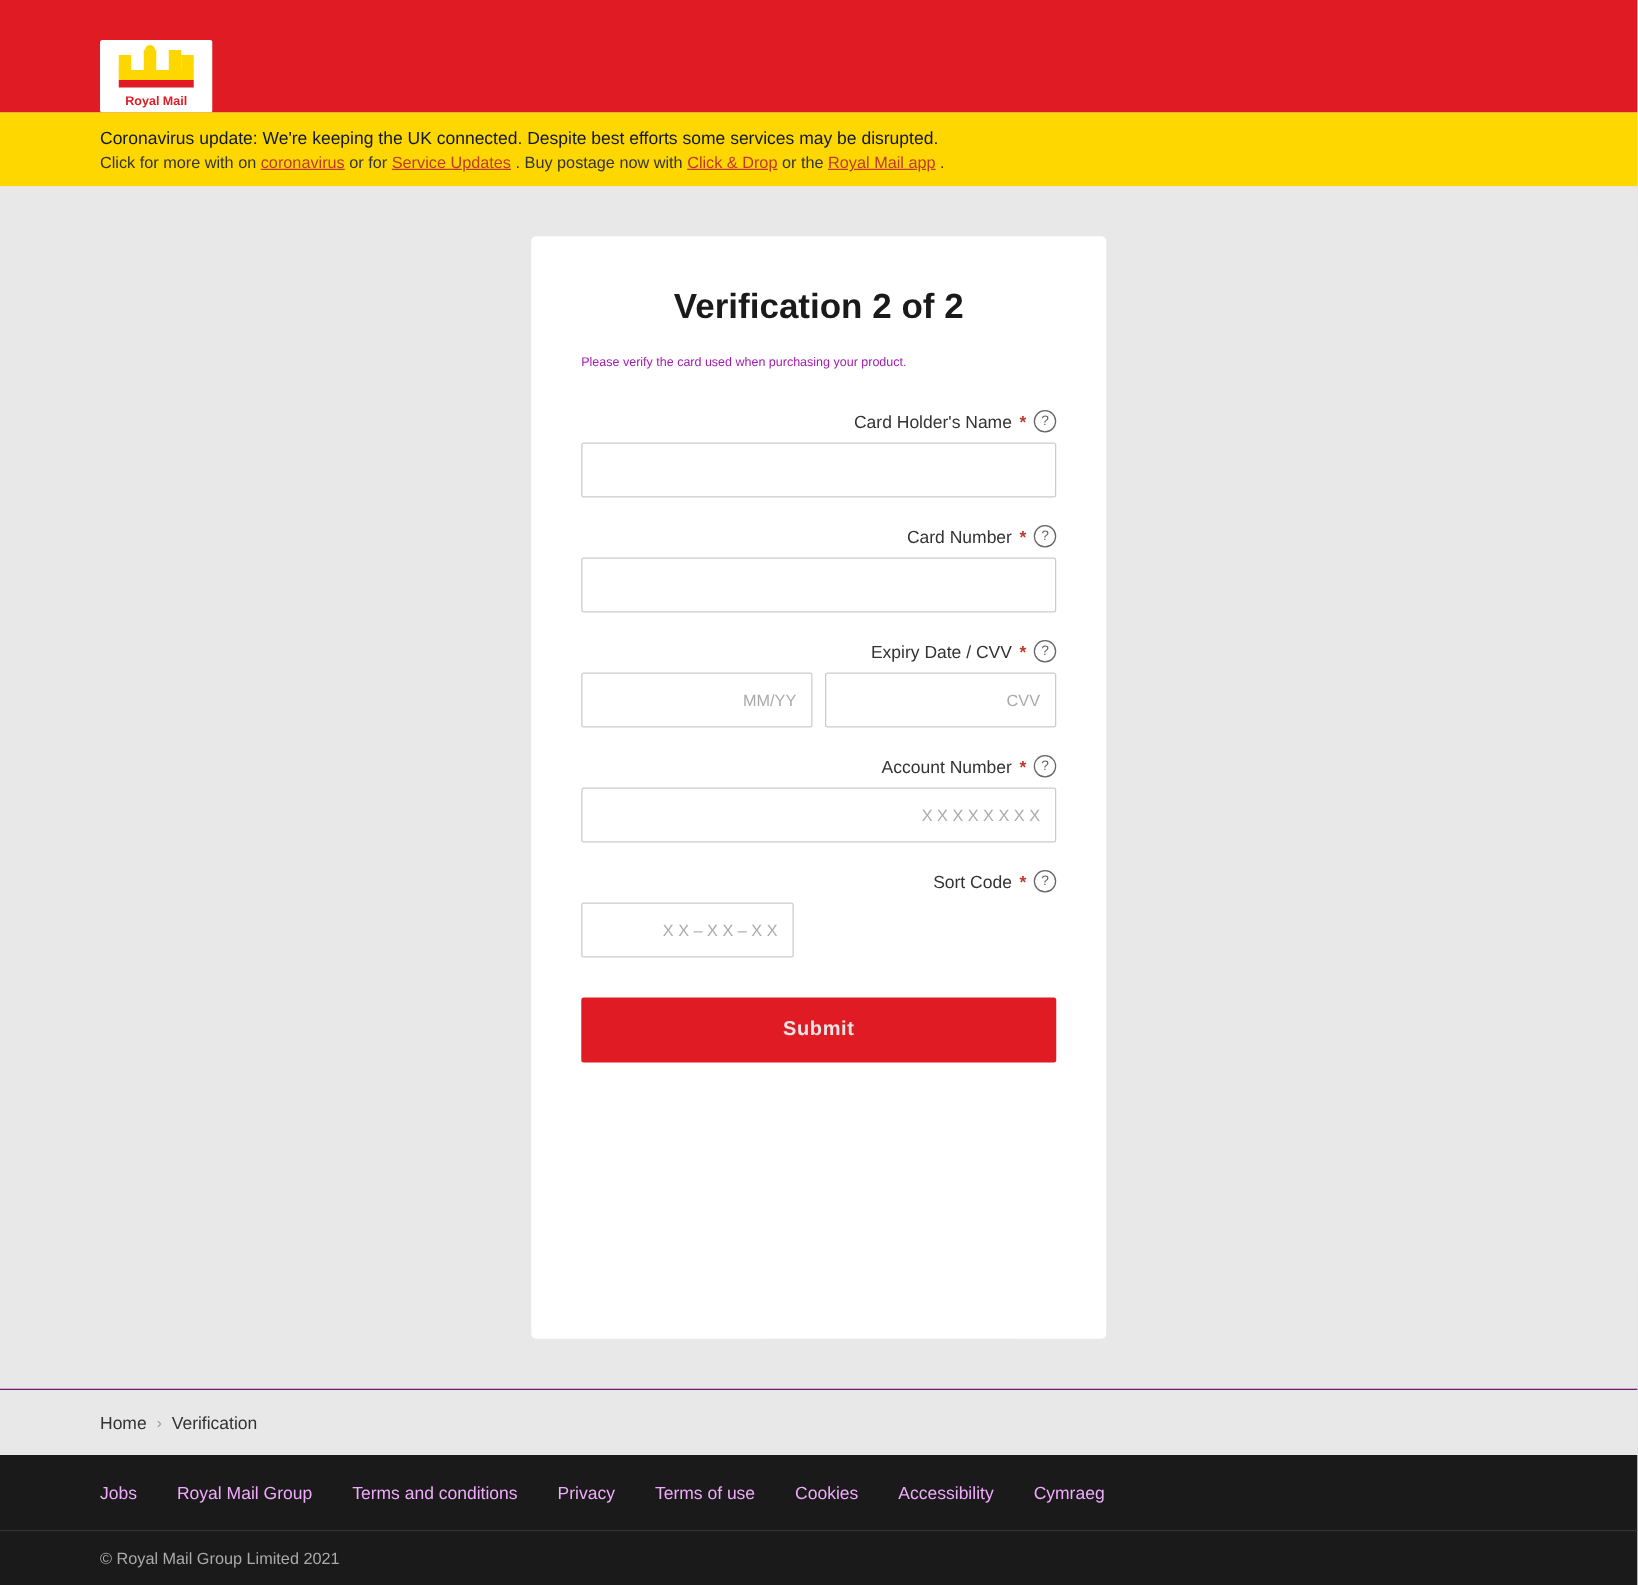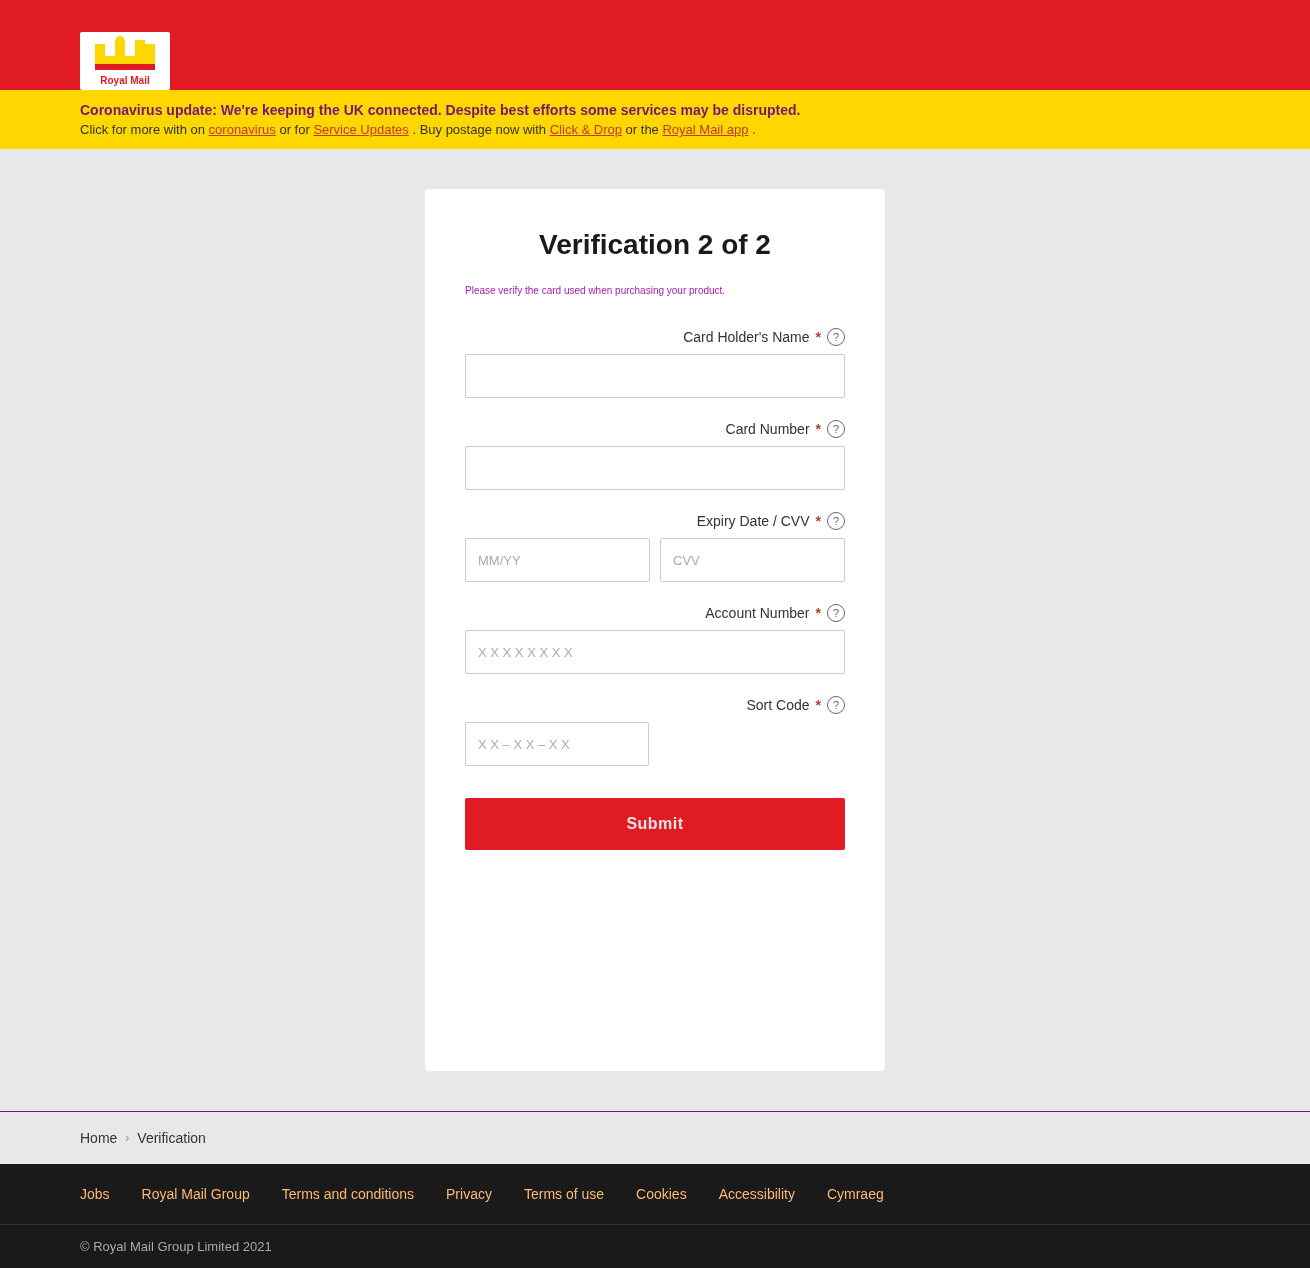--- a/index.html
+++ b/index.html
@@ -14,22 +14,22 @@
       padding: 0 80px;
     }
 
     
     .alert-banner {
       background: #ffd700;
       padding: 12px 80px;
     }
     .alert-banner .alert-title {
       font-size: 14px;
-      font-weight: bold;
-      color: #701a75;
+      font-weight: normal;
+      color: #0f172a;
       margin-bottom: 4px;
     }
     .alert-banner .alert-body {
       font-size: 13px;
       color: #333;
     }
     .alert-banner a {
       color: #c0392b;
       text-decoration: underline;
     }
@@ -101,20 +101,21 @@
 
     .form-input {
       width: 100%;
       height: 44px;
       border: 1.5px solid #ccc;
       border-radius: 2px;
       padding: 12px 12px;
       font-size: 14px;
       color: #0369a1;
       outline: none;
+      text-align: right;
     }
     .form-input::placeholder {
       color: #aaa;
       font-size: 13px;
     }
 
     .expiry-row {
       display: flex;
       gap: 10px;
     }
@@ -163,21 +164,21 @@
     
     .footer-nav {
       background: #1a1a1a;
       padding: 22px 80px;
       display: flex;
       align-items: center;
       gap: 32px;
       flex-wrap: wrap;
     }
     .footer-nav a {
-      color: #fdba74;
+      color: #f0abfc;
       text-decoration: none;
       font-size: 14px;
       text-align: right;
     }
 
     
     .footer-copyright {
       background: #1a1a1a;
       border-top: 1px solid #333;
       padding: 14px 80px;
@@ -285,21 +286,21 @@
       <input type="text" class="form-input" placeholder="X X X X X X X X" style="">
     </div>
 
     
     <div class="form-group">
       <label class="form-label">
         <span>Sort Code</span>
         <span class="required-star">*</span>
         <span class="help-icon">?</span>
       </label>
-      <input type="text" class="form-input" style="width: 184px;" placeholder="X X – X X – X X">
+      <input type="text" class="form-input" style="width: 170px;" placeholder="X X – X X – X X">
     </div>
 
     
     <button class="submit-btn">Submit</button>
   </div>
 </div>
 
 <div class="breadcrumb-bar">
   <nav class="breadcrumb">
     <a href="#">Home</a>

